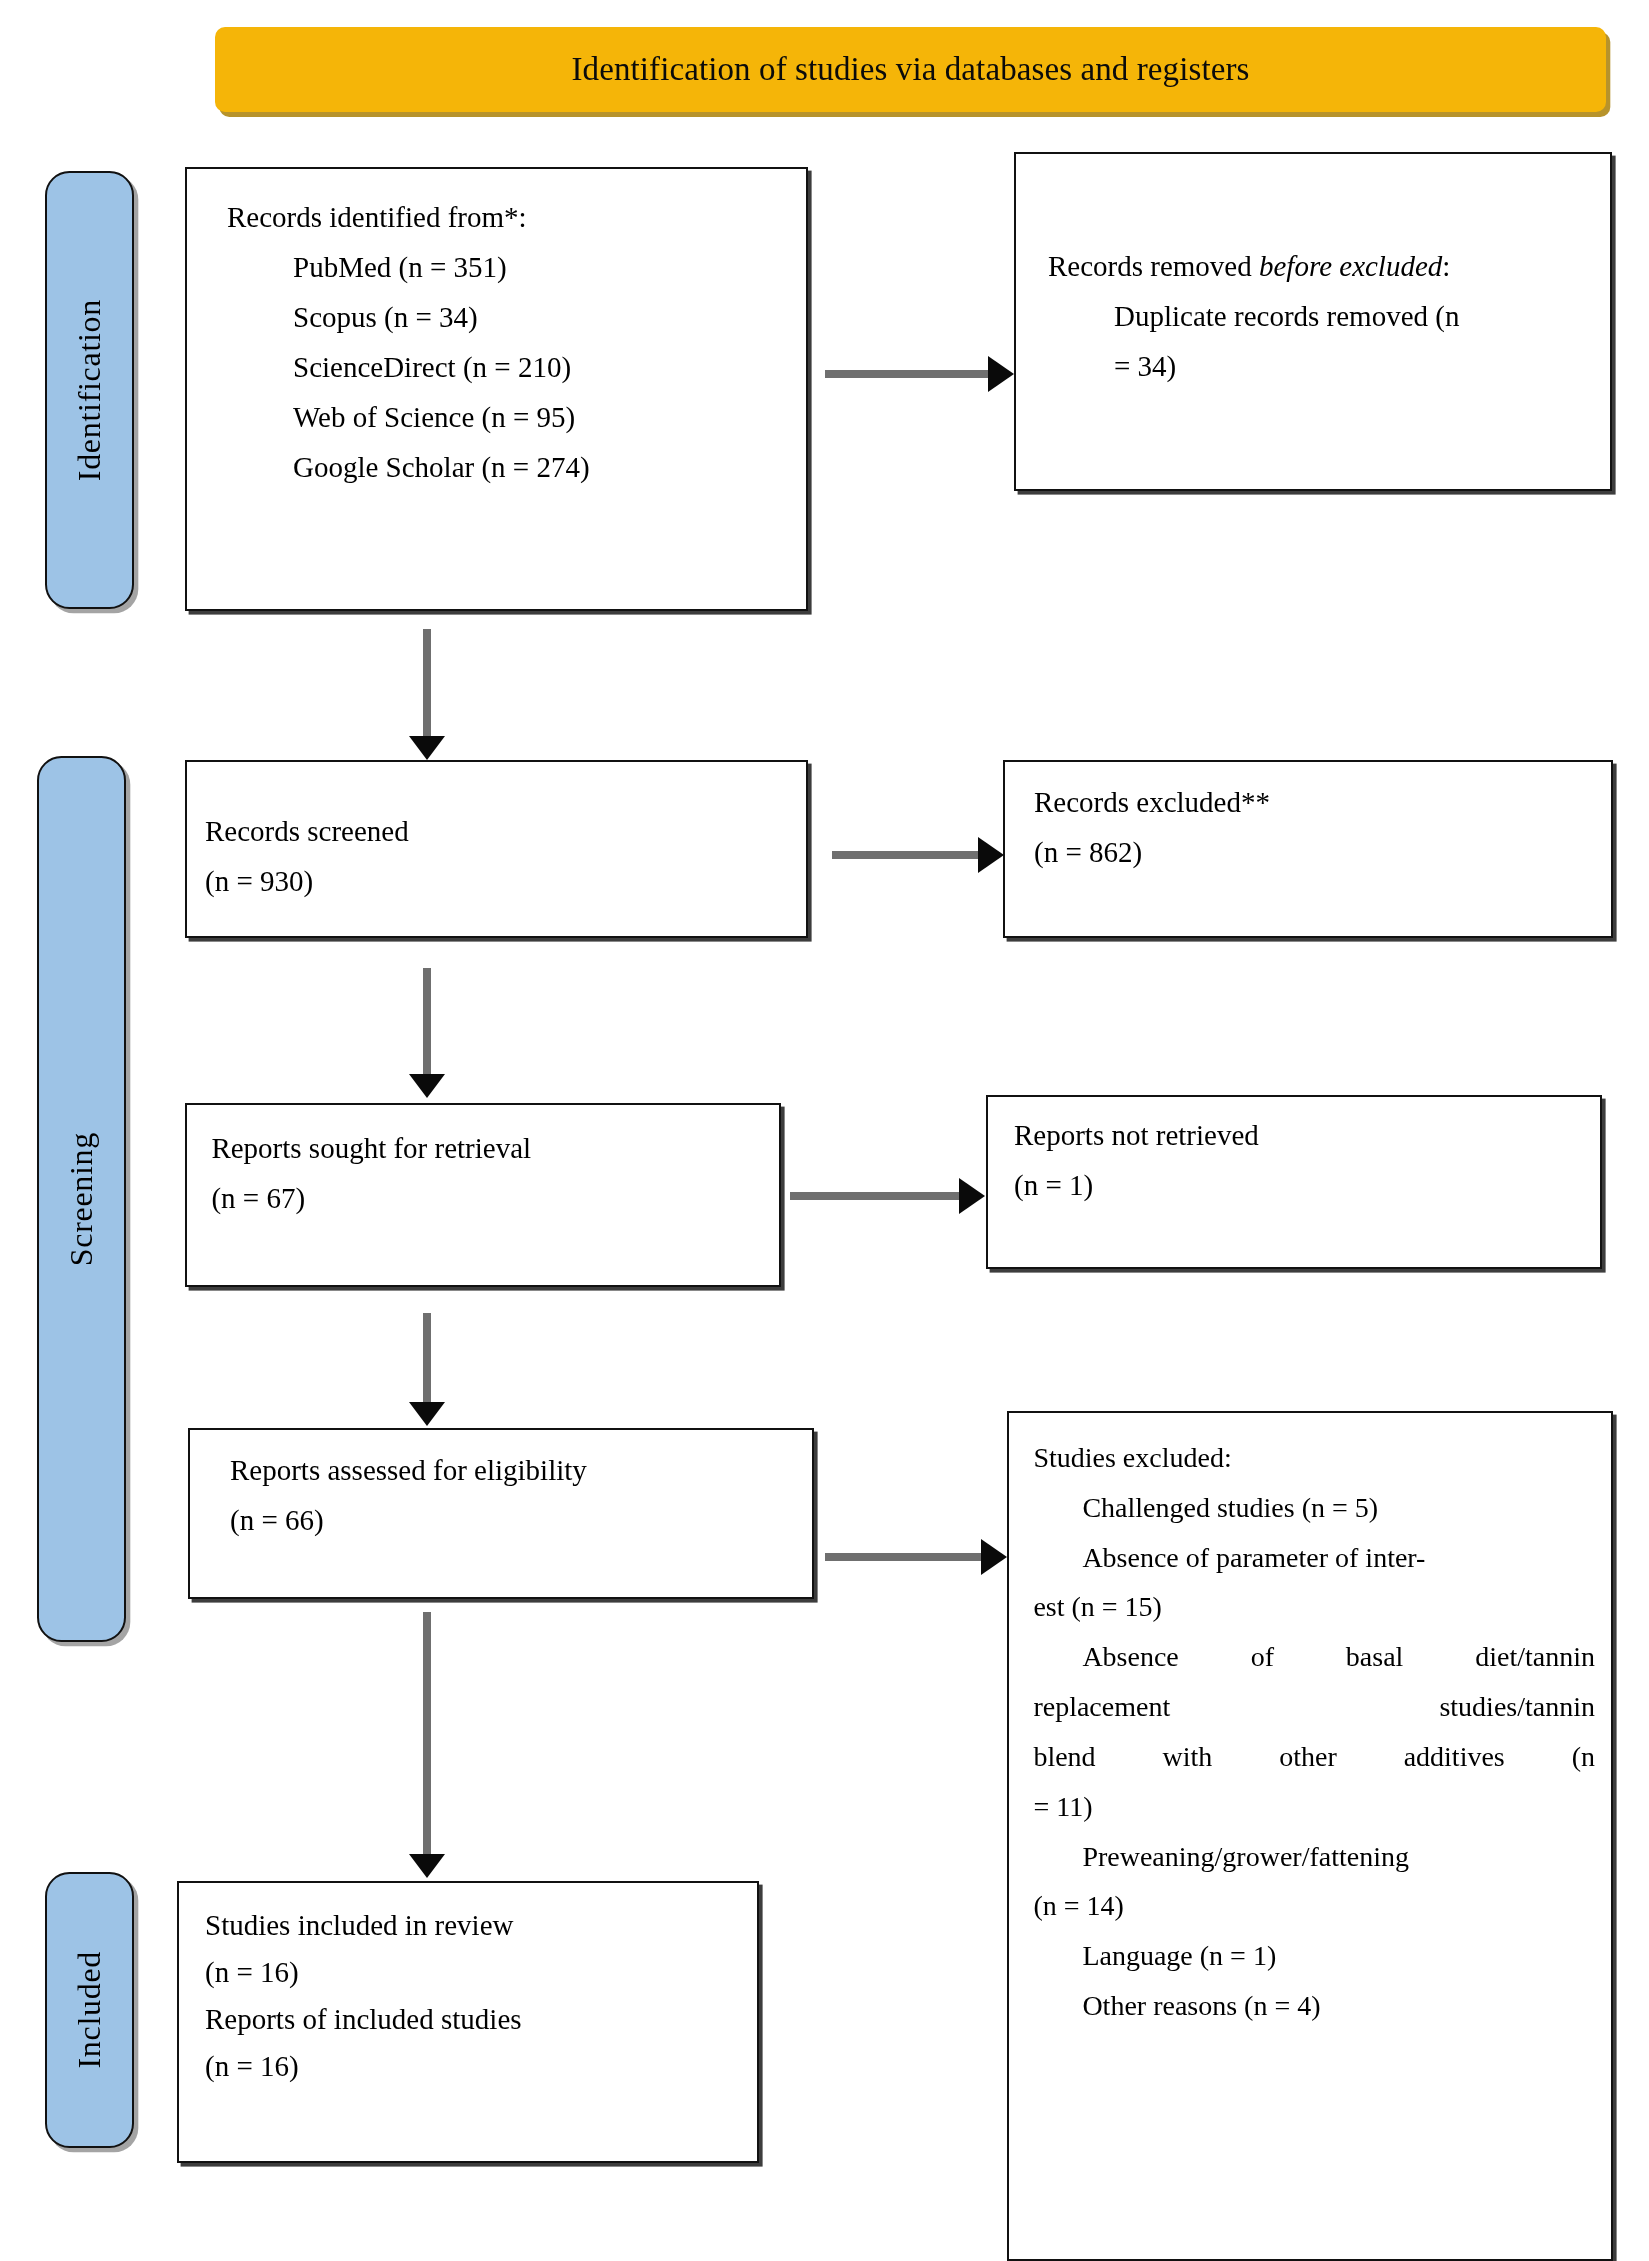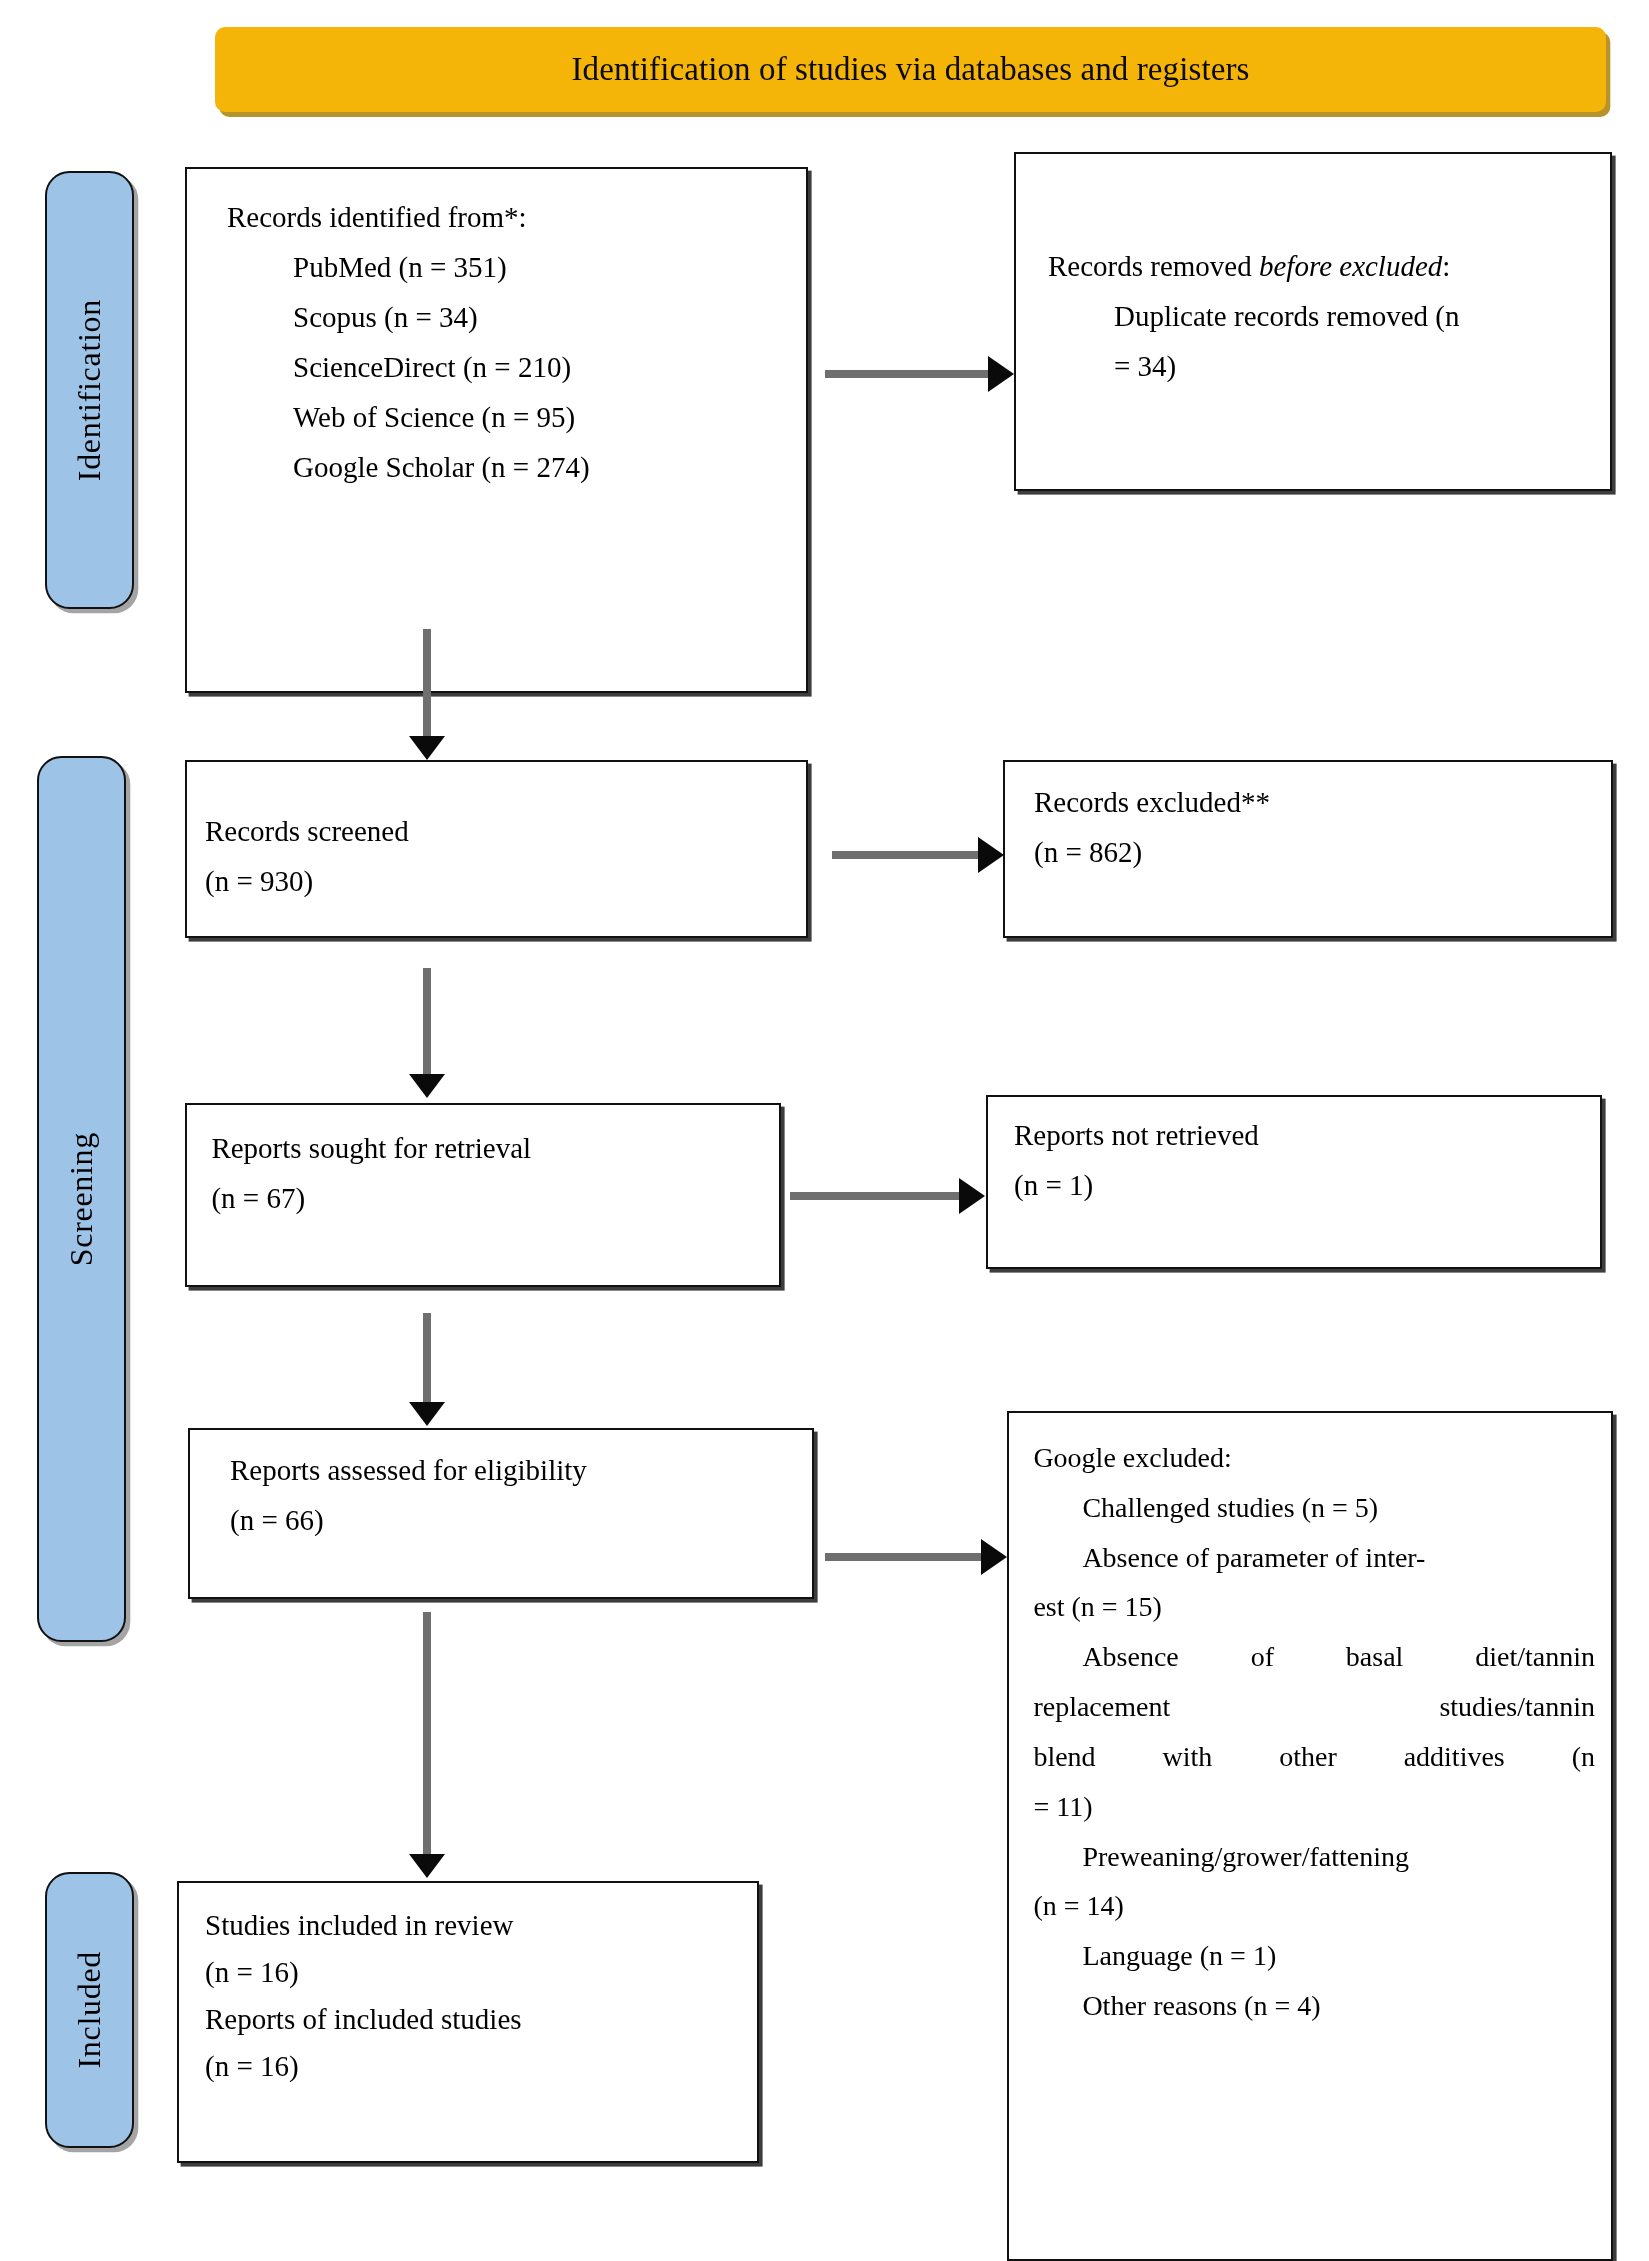--- a/index.html
+++ b/index.html
@@ -52,21 +52,21 @@
   .fbox .lines{
     position:absolute;left:0;top:0;right:0;bottom:0;
     display:flex;flex-direction:column;justify-content:center;
   }
   .line{
     font-size:29px;line-height:1.72;white-space:nowrap;
   }
   .indent{padding-left:66px;}
   .ital{font-style:italic;}
 
-  #box-identified{left:185px;top:167px;width:623px;height:526px;}
+  #box-identified{left:185px;top:167px;width:623px;height:444px;}
   #box-identified .lines{padding-left:40px;justify-content:flex-start;padding-top:24.4px;}
 
   #box-removed{left:1014px;top:152px;width:598px;height:339px;}
   #box-removed .lines{padding-left:32px;padding-right:17px;justify-content:flex-start;padding-top:88px;}
 
   #box-screened{left:185px;top:760px;width:623px;height:178px;}
   #box-screened .lines{padding-left:18px;padding-top:16px;justify-content:center;border-radius:18px;}
 
   #box-excluded{left:1003px;top:760px;width:610px;height:178px;}
   #box-excluded .lines{padding-left:29px;padding-top:16px;justify-content:flex-start;}
@@ -181,21 +181,21 @@
 
 <div class="fbox" id="box-assessed">
   <div class="lines">
     <div class="line">Reports assessed for eligibility</div>
     <div class="line">(n = 66)</div>
   </div>
 </div>
 
 <div class="fbox" id="box-reports-excluded">
   <div class="lines">
-    <div class="line">Google excluded:</div>
+    <div class="line">Studies excluded:</div>
     <div class="line indent">Challenged studies (n = 5)</div>
     <div class="line indent">Absence of parameter of inter-</div>
     <div class="line">est (n = 15)</div>
     <div class="line indent just">Absence of basal diet/tannin</div>
     <div class="line just">replacement studies/tannin</div>
     <div class="line just">blend with other additives (n</div>
     <div class="line">= 11)</div>
     <div class="line indent">Preweaning/grower/fattening</div>
     <div class="line">(n = 14)</div>
     <div class="line indent">Language (n = 1)</div>

